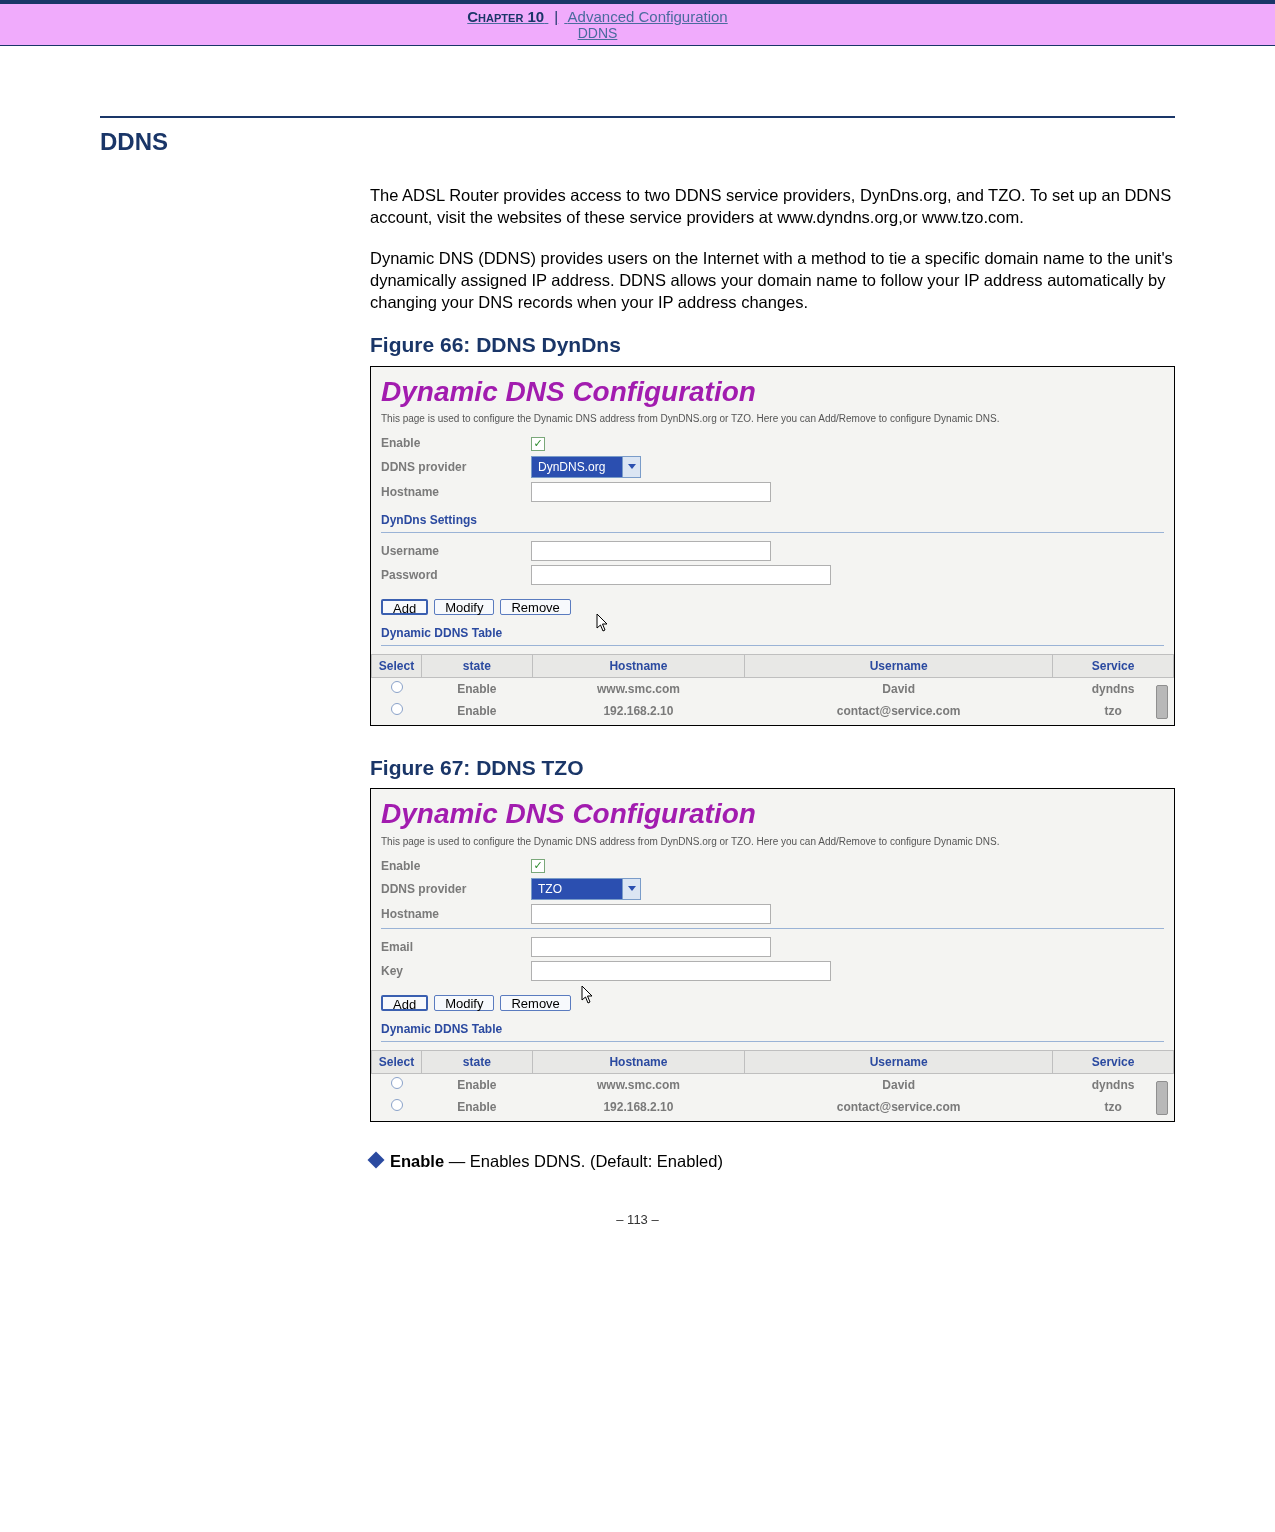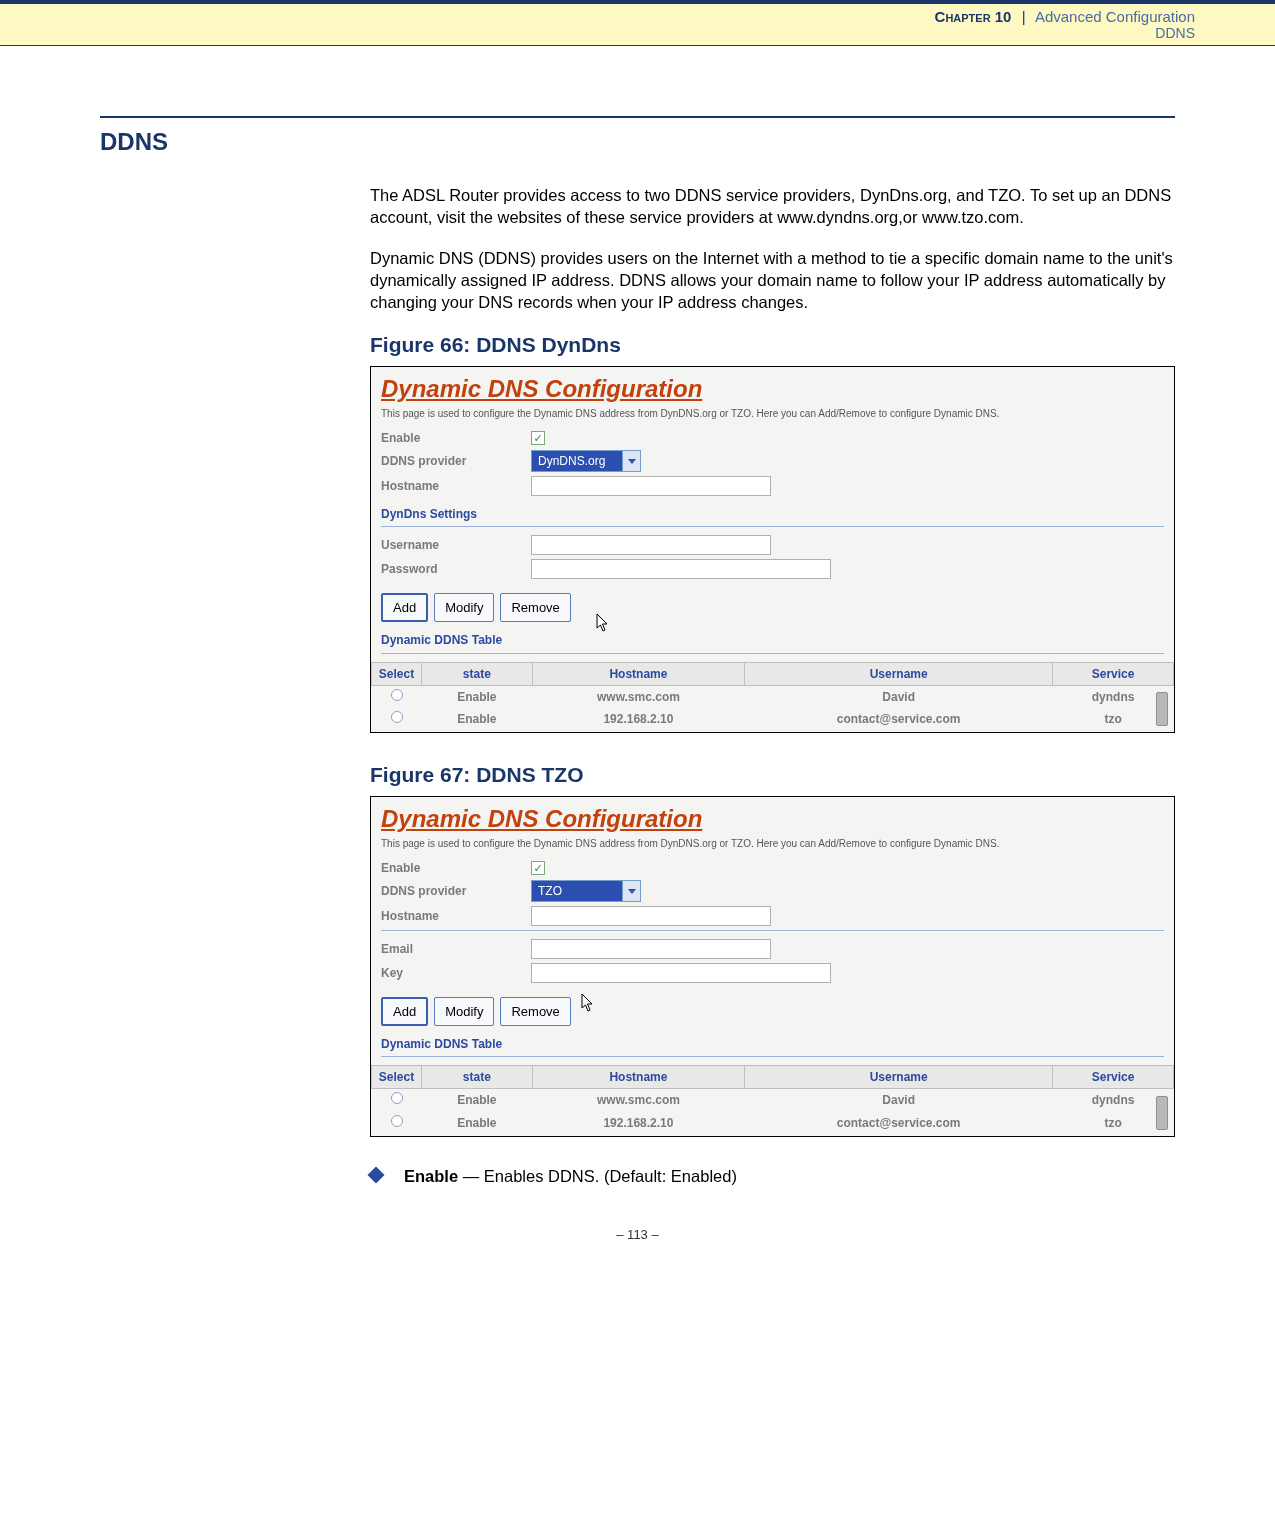--- a/index.html
+++ b/index.html
@@ -10,25 +10,26 @@
     margin: 0 auto;
     color: #000;
     font-size: 15px;
   }
   .top-strip {
     height: 4px;
     background: #1a3668;
     width: 100%;
   }
   .header-band {
-    background: #fef9c3;
-    text-align: right;
+    background: #f0abfc;
+    text-align: center;
     padding: 4px 80px 4px 0;
     font-size: 15px;
     color: #4a6b9e;
+    text-decoration: underline;
   }
   .header-band .chapter { font-weight: bold; color: #1a3668; font-variant: small-caps; }
   .header-band .pipe { color: #1a3668; margin: 0 6px; }
   .header-band .sub { display:block; font-size:14px; }
   .thin-rule { height:1px; background:#1a3668; }
   .page {
     padding: 70px 100px 30px 100px;
   }
   .section-rule-top {
     height: 2px;
@@ -58,63 +59,62 @@
     background: #f4f4f2;
     font-family: Verdana, Geneva, sans-serif;
     font-size: 12px;
     color: #666;
     position: relative;
     margin-bottom: 28px;
     overflow: hidden;
   }
   .shot-inner { padding: 6px 10px 2px 10px; }
   .shot-title {
-    color: #c2410c;
-    font-size: 24px;
+    color: #a21caf;
+    font-size: 28px;
     font-weight: bold;
     font-style: italic;
-    text-decoration: underline;
     margin-bottom: 2px;
   }
   .shot-desc { font-size: 10px; color: #555; margin-bottom: 10px; line-height: 1.3; }
   .form-row { display:flex; align-items:center; margin: 4px 0; }
   .form-row .lbl { width: 150px; color:#7a7a7a; font-weight:bold; font-size:12px; }
   .chk { width:14px; height:14px; border:1px solid #7aa87a; display:inline-flex; align-items:center; justify-content:center; color:#2a8a2a; font-size:11px; background:#fff; }
   .sel { display:inline-flex; align-items:center; border:1px solid #7a9cc9; background:#2b4fb0; color:#fff; height:22px; padding:0 4px 0 6px; font-size:12px; min-width: 110px; position:relative; }
   .sel .arrow-box { position:absolute; right:0; top:0; bottom:0; width:18px; background:#dbe5f3; border-left:1px solid #7a9cc9; display:flex; align-items:center; justify-content:center; color:#2b4fb0; }
   .sel .arrow-box::after { content:""; border-left:4px solid transparent; border-right:4px solid transparent; border-top:5px solid #2b4fb0; }
   .txt { border:1px solid #b0b0b0; background:#fff; height:20px; width: 240px; }
   .txt.wide { width: 300px; }
   .subhead {
     color:#2b4aa0; font-weight:bold; font-size:12px; margin:10px 0 0 0; padding-bottom:2px;
   }
   .hr-blue { height:1px; background:#9ab3d6; margin: 2px 0 8px 0; }
   .btnrow { display:flex; gap:6px; margin: 14px 0 10px 0; }
   .btn {
-    border:1px solid #5a7bbf; background:#f7f9fc; height:29px; padding:0 10px; font-size:13px; color:#000; border-radius:2px;
+    border:1px solid #5a7bbf; background:#f7f9fc; height:16px; padding:0 10px; font-size:13px; color:#000; border-radius:2px;
   }
   .btn.primary { border:2px solid #3a5fb0; }
   .tbl-wrap { margin: 0 -10px; }
   .tbl { width:100%; border-collapse:collapse; font-size:12px; }
   .tbl th {
     background:#e8e8e6; color:#2b4aa0; font-weight:bold; border:1px solid #bfbfbf; padding:3px 4px; text-align:center;
   }
   .tbl th.sel-col { width:50px; }
   .tbl td {
     text-align:center; padding:3px 4px; color:#7a7a7a; font-weight:bold;
   }
   .radio { width:12px; height:12px; border:1px solid #8aa2c9; border-radius:50%; display:inline-block; background:#fff; }
   .scroll-stub {
     position:absolute; right:6px; width:12px; height:34px; background:#b8b8b8; border:1px solid #8f8f8f; border-radius:2px;
   }
   .cursor {
     position:absolute; width:14px; height:20px; pointer-events:none;
   }
   .items-intro { margin-top: 22px; margin-bottom: 14px; }
-  .bullet-row { display:flex; align-items:flex-start; gap:22px; margin: 6px 0; }
+  .bullet-row { display:flex; align-items:flex-start; gap:8px; margin: 6px 0; }
   .diamond {
     width:12px; height:12px; transform: rotate(45deg); background:#2b4aa0; margin-top:4px; flex:0 0 12px;
   }
   .bullet-text b { font-weight:bold; }
   .page-num { text-align:center; font-size:13px; color:#333; margin-top:40px; }
 </style>
 </head>
 <body>
 
 <div class="top-strip"></div>

